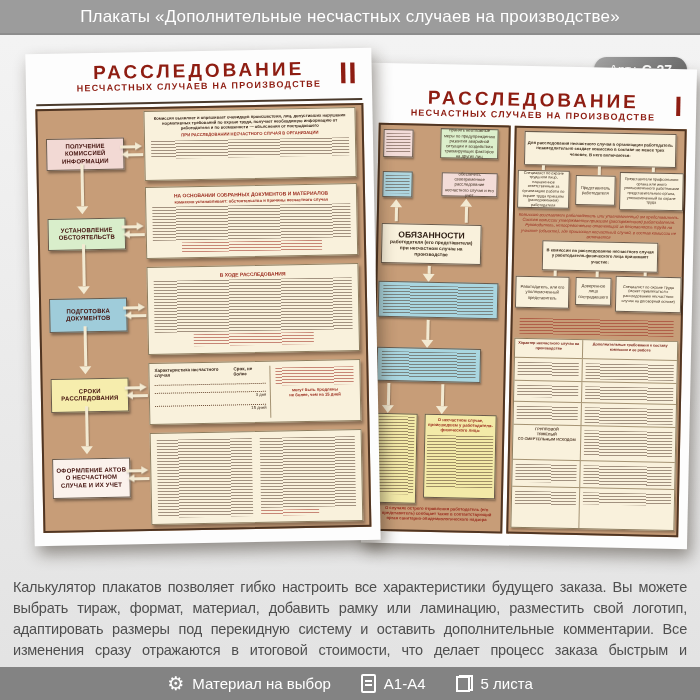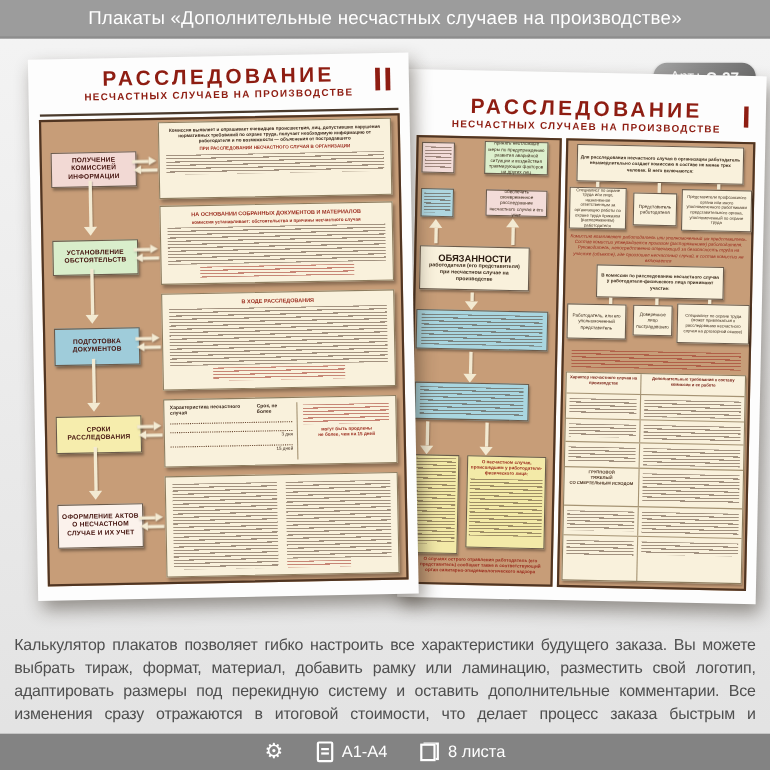--- a/index.html
+++ b/index.html
@@ -303,25 +303,26 @@
         </div>
     </div>
   </div>
 </div>
 
 <div class="descr">Калькулятор плакатов позволяет гибко настроить все характеристики будущего заказа. Вы можете выбрать тираж, формат, материал, добавить рамку или ламинацию, разместить свой логотип, адаптировать размеры под перекидную систему и оставить дополнительные комментарии. Все изменения сразу отражаются в итоговой стоимости, что делает процесс заказа быстрым и прозрачным</div>
 
 <div class="footer">
   <div class="f-item">
     <span class="icon-gear">⚙</span>
+    <span>Материал на выбор</span>
   </div>
   <div class="f-item">
     <span class="icon-doc"></span>
     <span>А1-А4</span>
   </div>
   <div class="f-item">
     <span class="icon-sheets">
         <span class="s1"></span>
         <span class="s2"></span>
       </span>
-    <span>8 листа</span>
+    <span>5 листа</span>
   </div>
 </div>
 
 </body></html>

